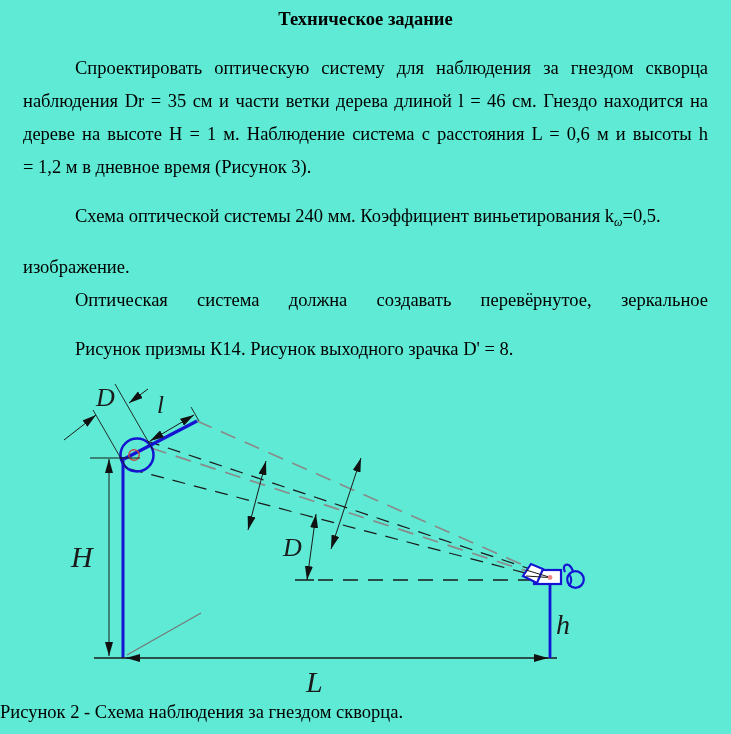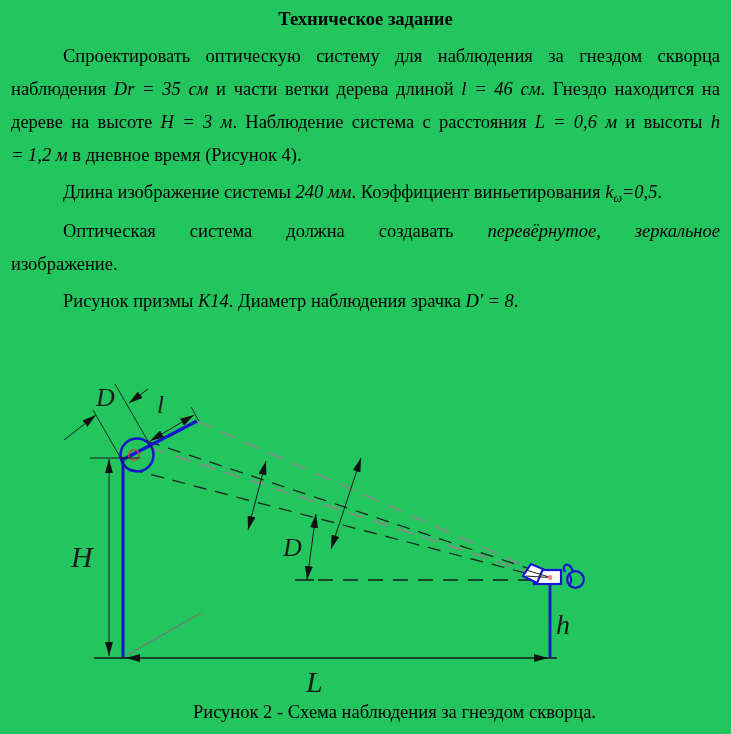--- a/index.html
+++ b/index.html
@@ -1,62 +1,62 @@
 <!DOCTYPE html>
 <html><head>
 <meta charset="utf-8">
 <style>
   html,body { margin:0; padding:0; background:#ffffff; }
   .page {
     position:relative; width:731px; height:734px; overflow:hidden;
-    background:#22c55e; color:#000;
+    background:#5eead4; color:#000;
     font-family:"Liberation Serif","DejaVu Serif",serif;
     font-size:18.5px; line-height:33px;
   }
   .doc { padding:3px 7px 0 7px; }
   .title { text-align:center; font-weight:bold; }
-  .para { margin:4px; }
+  .para { margin:16px; }
   .line { display:block; text-align:justify; }
   .st   { text-align-last:justify; }
   .ind  { text-indent:52px; }
-  .it   { font-style:italic; }
+  .it   { }
   .sub  { font-style:italic; font-size:12px; position:relative; top:4px; }
   .figure-area { position:absolute; left:0; top:378px; width:731px; height:322px; }
   .figure-area svg { display:block; }
-  .caption { position:absolute; left:0; top:696px; width:596px; text-align:right; }
+  .caption { position:absolute; left:0; top:696px; width:596px; text-align:left; }
   .dimlabel { font-family:"Liberation Serif","DejaVu Serif",serif; font-style:italic; fill:#1a1a1a; }
 </style>
 </head>
 <body>
 
 <div class="page">
 
   <div class="doc">
 
     <div class="title">Техническое задание</div>
 
     <p class="para">
       <span class="line ind st"><span>Спроектировать оптическую систему для наблюдения за гнездом скворца</span></span>
       <span class="line st"><span>наблюдения </span><span class="it">Dr = 35 см</span><span> и части ветки дерева длиной </span><span class="it">l = 46 см</span><span>. Гнездо находится на</span></span>
-      <span class="line st"><span>дереве на высоте </span><span class="it">H = 3 м</span><span>. Наблюдение система с расстояния </span><span class="it">L = 0,6 м</span><span> и высоты </span><span class="it">h</span></span>
-      <span class="line"><span class="it">= 1,2 м</span><span> в дневное время (Рисунок 4).</span></span>
+      <span class="line st"><span>дереве на высоте </span><span class="it">H = 1 м</span><span>. Наблюдение система с расстояния </span><span class="it">L = 0,6 м</span><span> и высоты </span><span class="it">h</span></span>
+      <span class="line"><span class="it">= 1,2 м</span><span> в дневное время (Рисунок 3).</span></span>
     </p>
 
 
     <p class="para">
-      <span class="line ind"><span>Длина изображение системы </span><span class="it">240 мм</span><span>. Коэффициент виньетирования </span><span class="it">k</span><span class="sub">ω</span><span class="it">=0,5</span><span>.</span></span>
+      <span class="line ind"><span>Схема оптической системы </span><span class="it">240 мм</span><span>. Коэффициент виньетирования </span><span class="it">k</span><span class="sub">ω</span><span class="it">=0,5</span><span>.</span></span>
     </p>
 
     <p class="para">
+      <span class="line"><span>изображение.</span></span>
       <span class="line ind st"><span>Оптическая система должна создавать </span><span class="it">перевёрнутое, зеркальное</span></span>
-      <span class="line"><span>изображение.</span></span>
     </p>
 
     <p class="para">
-      <span class="line ind"><span>Рисунок призмы </span><span class="it">К14</span><span>. Диаметр наблюдения зрачка </span><span class="it">D' = 8</span><span>.</span></span>
+      <span class="line ind"><span>Рисунок призмы </span><span class="it">К14</span><span>. Рисунок выходного зрачка </span><span class="it">D' = 8</span><span>.</span></span>
     </p>
 
   </div>
 
   <div class="figure-area">
     <svg width="731" height="322" viewBox="0 378 731 322" xmlns="http://www.w3.org/2000/svg">
       <defs>
         <marker id="arr" viewBox="0 0 14 8" refX="14" refY="4" markerWidth="14" markerHeight="8" markerUnits="userSpaceOnUse" orient="auto-start-reverse">
           <path d="M0,0 L14,4 L0,8 Z" fill="#111"></path>
         </marker>

